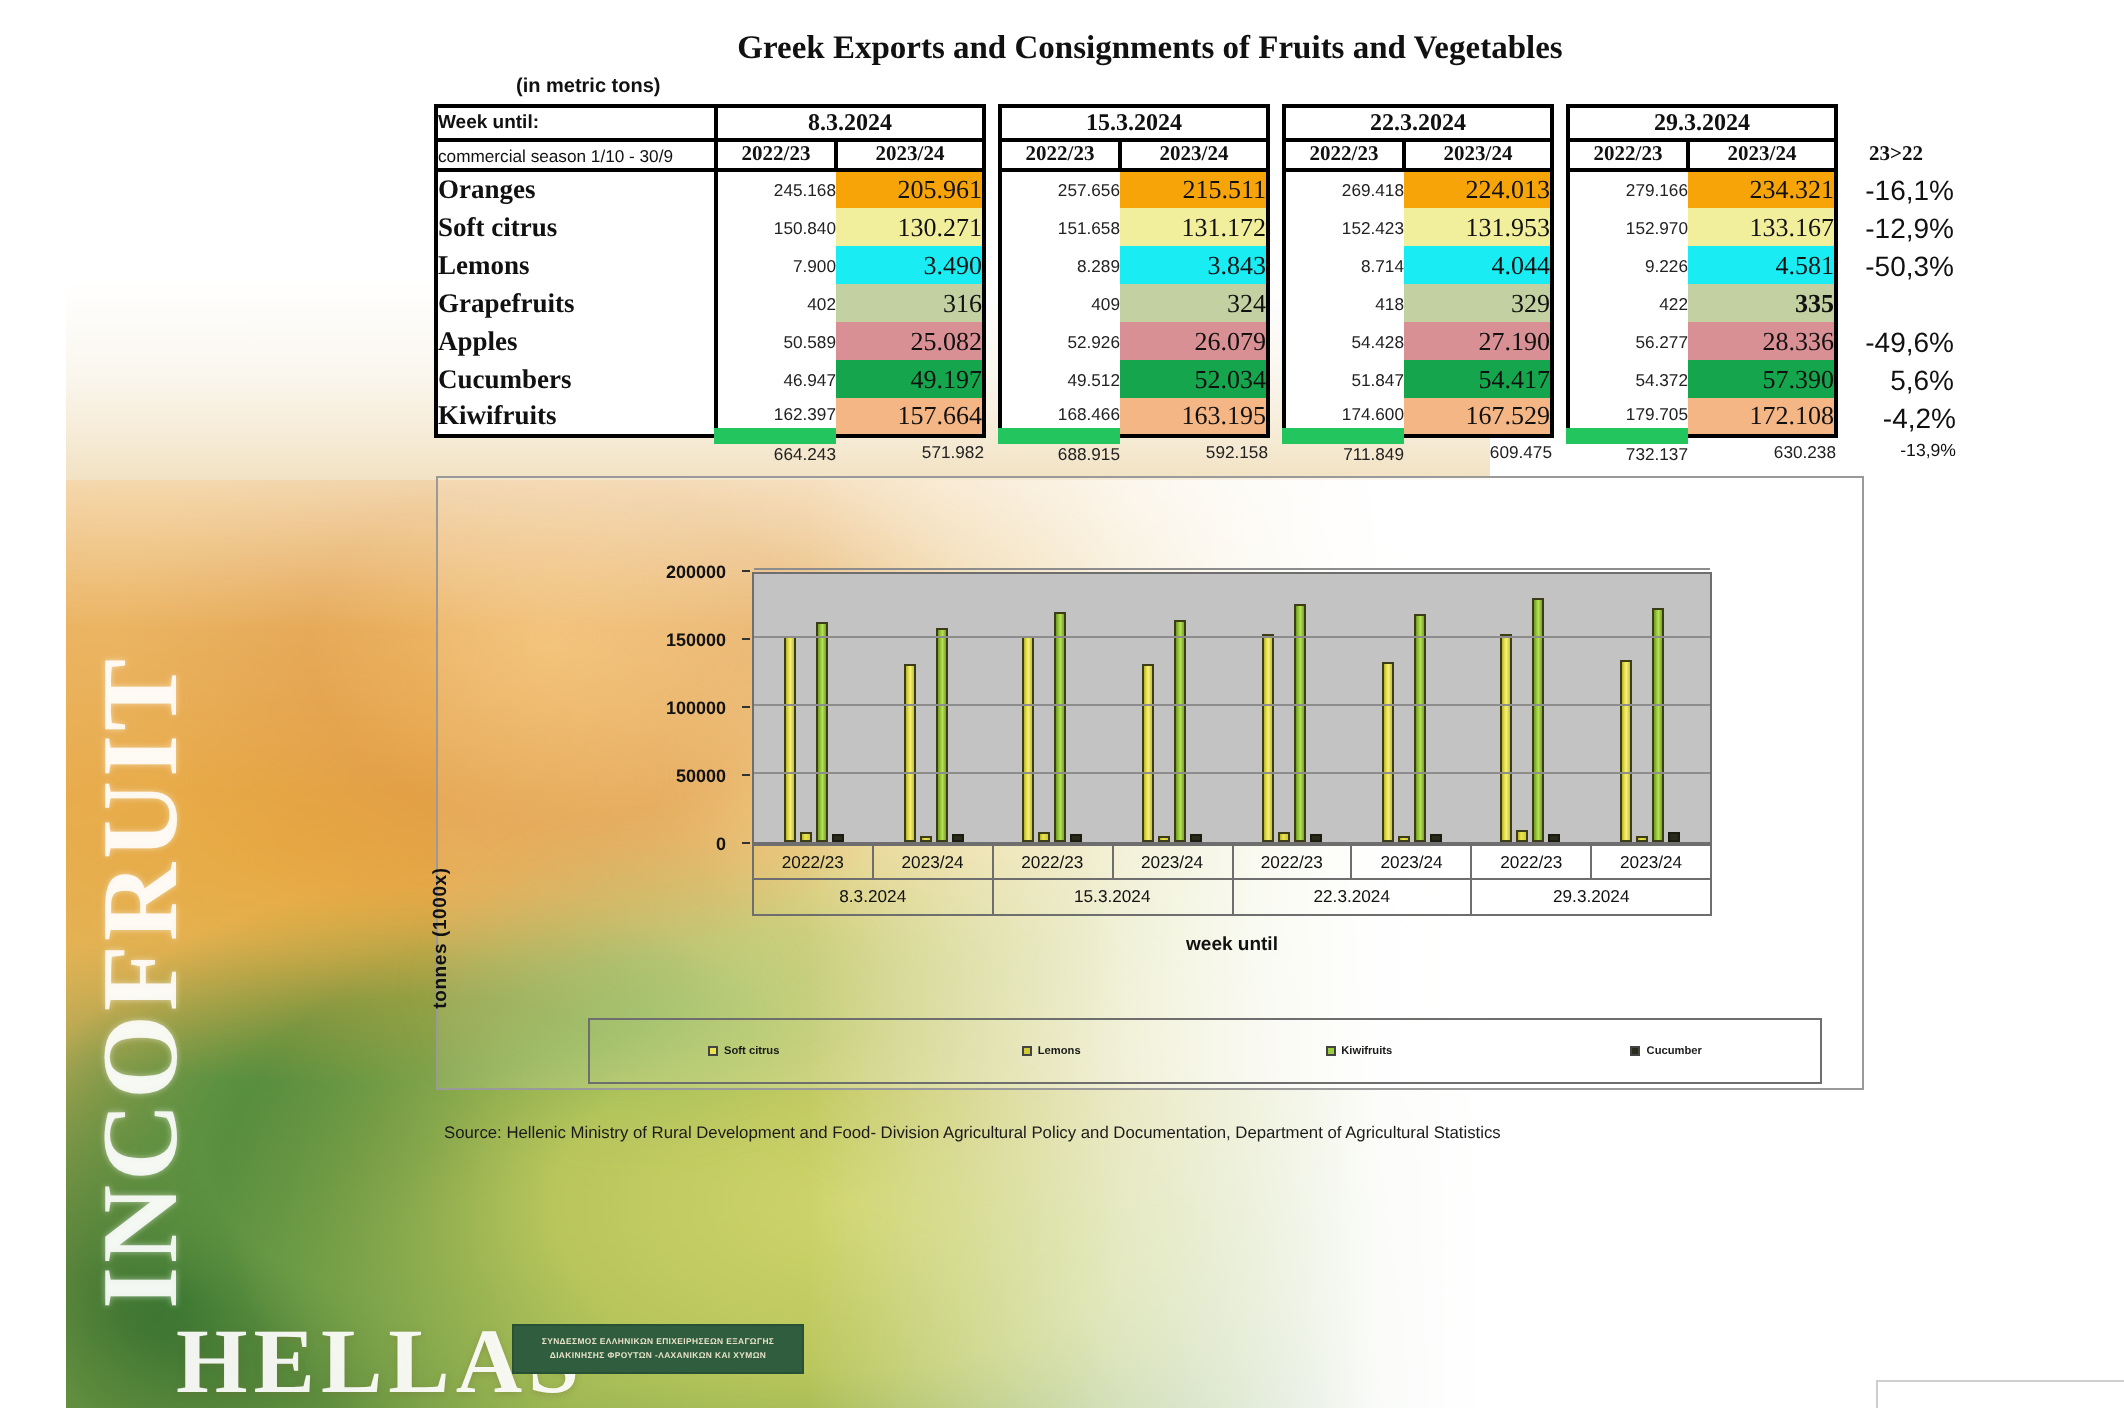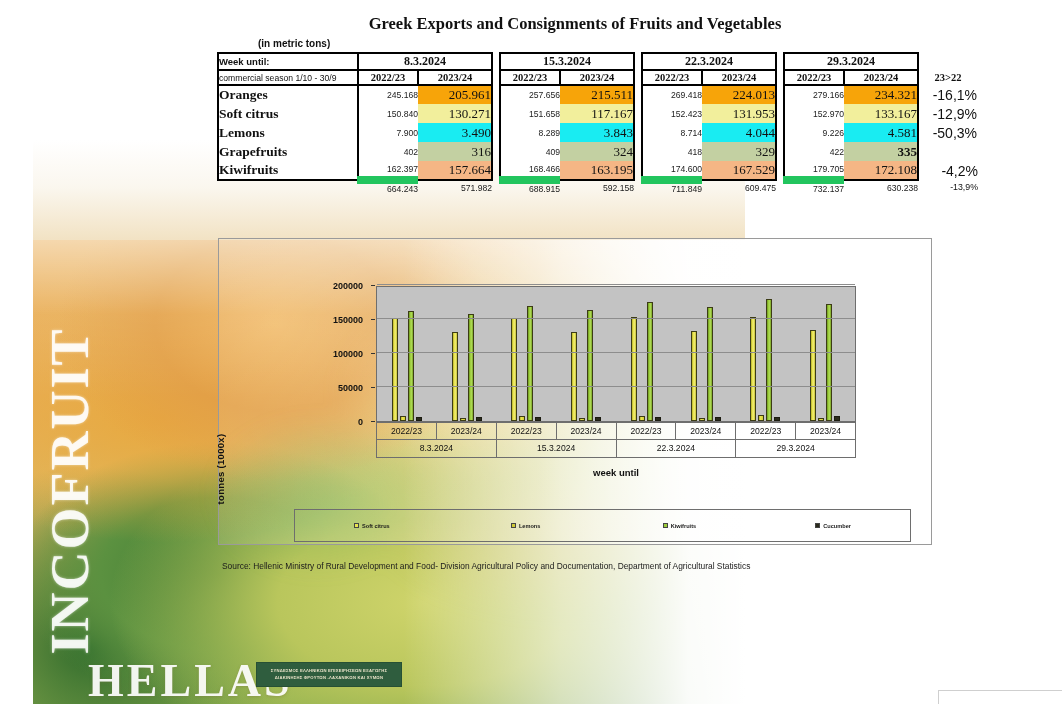--- a/index.html
+++ b/index.html
@@ -319,21 +319,21 @@
         <td class="cell-prev">279.166</td>
         <td class="cell-cur" style="background: rgb(247, 164, 9);">234.321</td>
         <td class="cell-cmp">-16,1%</td>
       </tr>
       <tr>
         <td class="row-label">Soft citrus</td>
         <td class="cell-prev">150.840</td>
         <td class="cell-cur" style="background: rgb(242, 239, 156);">130.271</td>
         <td class="spacer-col"></td>
         <td class="cell-prev">151.658</td>
-        <td class="cell-cur" style="background: rgb(242, 239, 156);">117.167</td>
+        <td class="cell-cur" style="background: rgb(242, 239, 156);">131.172</td>
         <td class="spacer-col"></td>
         <td class="cell-prev">152.423</td>
         <td class="cell-cur" style="background: rgb(242, 239, 156); font-family: Liberation Serif, serif;">131.953</td>
         <td class="spacer-col"></td>
         <td class="cell-prev">152.970</td>
         <td class="cell-cur" style="background: rgb(242, 239, 156);">133.167</td>
         <td class="cell-cmp">-12,9%</td>
       </tr>
       <tr>
         <td class="row-label">Lemons</td>
@@ -357,20 +357,50 @@
         <td class="spacer-col"></td>
         <td class="cell-prev">409</td>
         <td class="cell-cur" style="background: rgb(195, 208, 162);">324</td>
         <td class="spacer-col"></td>
         <td class="cell-prev">418</td>
         <td class="cell-cur" style="background: rgb(195, 208, 162);">329</td>
         <td class="spacer-col"></td>
         <td class="cell-prev">422</td>
         <td class="cell-cur" style="background: rgb(195, 208, 162); font-weight: bold;">335</td>
         <td class="cell-cmp"></td>
+      </tr>
+      <tr>
+        <td class="row-label">Apples</td>
+        <td class="cell-prev">50.589</td>
+        <td class="cell-cur" style="background: rgb(217, 144, 148);">25.082</td>
+        <td class="spacer-col"></td>
+        <td class="cell-prev">52.926</td>
+        <td class="cell-cur" style="background: rgb(217, 144, 148);">26.079</td>
+        <td class="spacer-col"></td>
+        <td class="cell-prev">54.428</td>
+        <td class="cell-cur" style="background: rgb(217, 144, 148);">27.190</td>
+        <td class="spacer-col"></td>
+        <td class="cell-prev">56.277</td>
+        <td class="cell-cur" style="background: rgb(217, 144, 148);">28.336</td>
+        <td class="cell-cmp">-49,6%</td>
+      </tr>
+      <tr>
+        <td class="row-label">Cucumbers</td>
+        <td class="cell-prev">46.947</td>
+        <td class="cell-cur" style="background: rgb(21, 165, 76);">49.197</td>
+        <td class="spacer-col"></td>
+        <td class="cell-prev">49.512</td>
+        <td class="cell-cur" style="background: rgb(21, 165, 76);">52.034</td>
+        <td class="spacer-col"></td>
+        <td class="cell-prev">51.847</td>
+        <td class="cell-cur" style="background: rgb(21, 165, 76);">54.417</td>
+        <td class="spacer-col"></td>
+        <td class="cell-prev">54.372</td>
+        <td class="cell-cur" style="background: rgb(21, 165, 76);">57.390</td>
+        <td class="cell-cmp">5,6%</td>
       </tr>
       <tr class="last-data">
         <td class="row-label">Kiwifruits</td>
         <td class="cell-prev">162.397</td>
         <td class="cell-cur" style="background: rgb(245, 182, 133);">157.664</td>
         <td class="spacer-col"></td>
         <td class="cell-prev">168.466</td>
         <td class="cell-cur" style="background: rgb(245, 182, 133);">163.195</td>
         <td class="spacer-col"></td>
         <td class="cell-prev">174.600</td>

